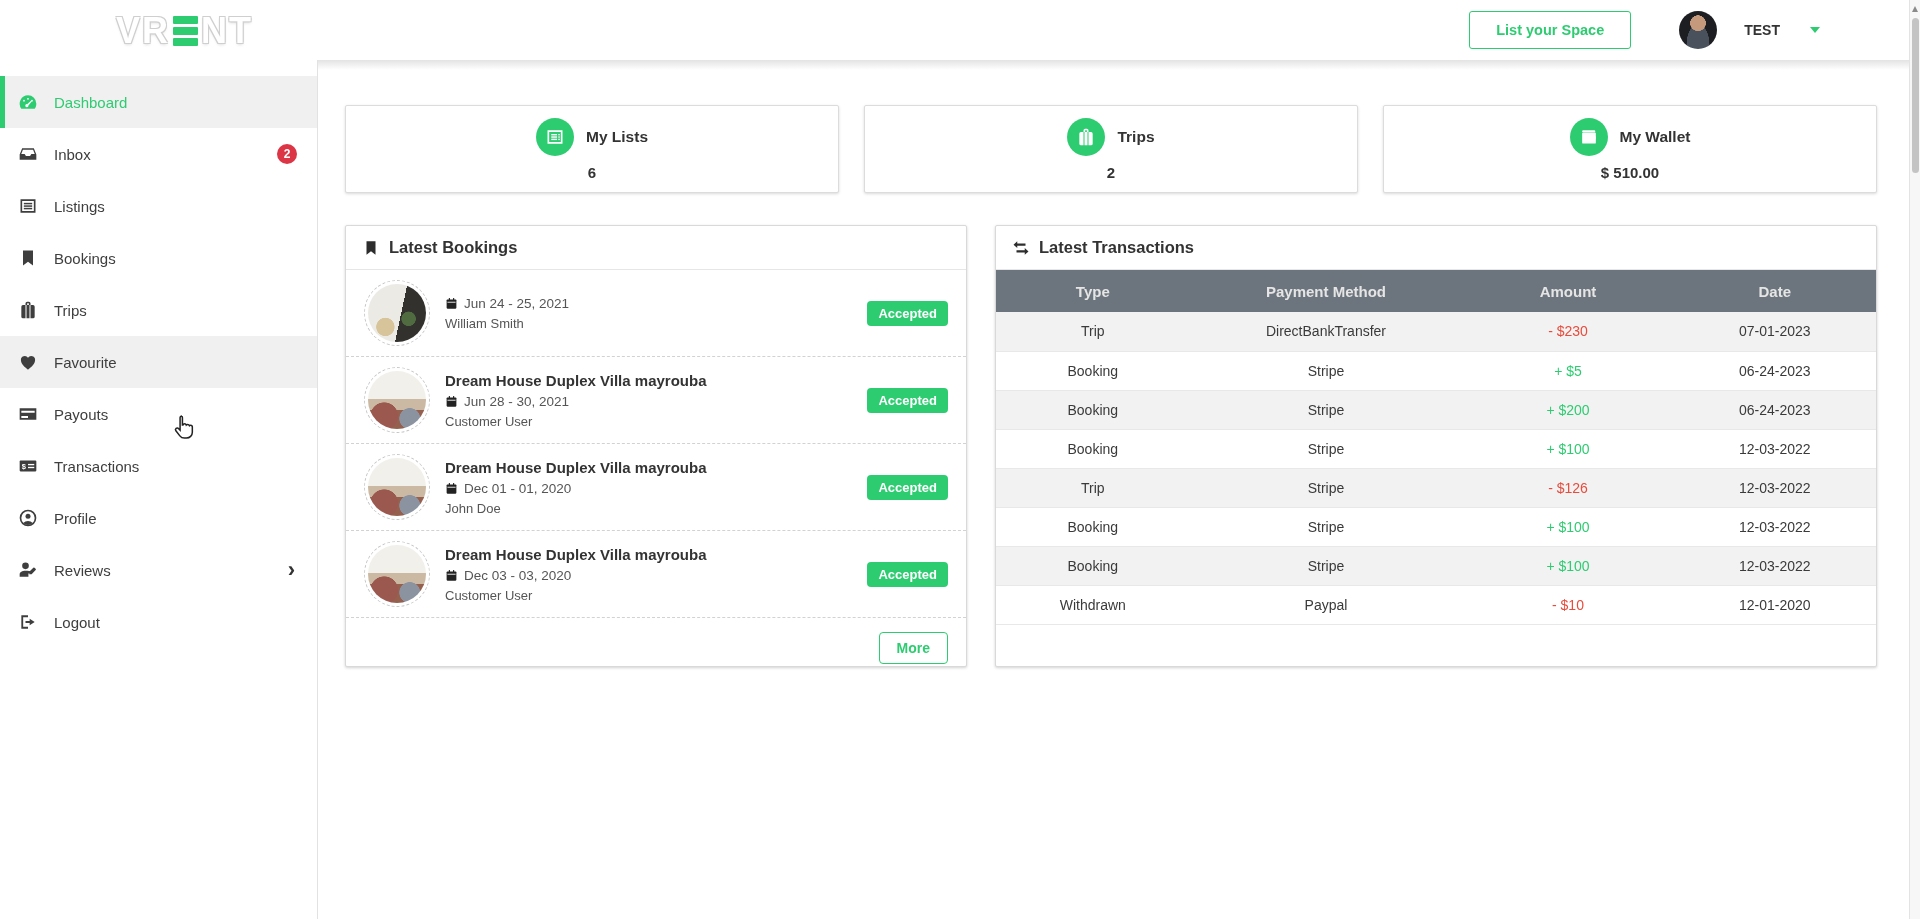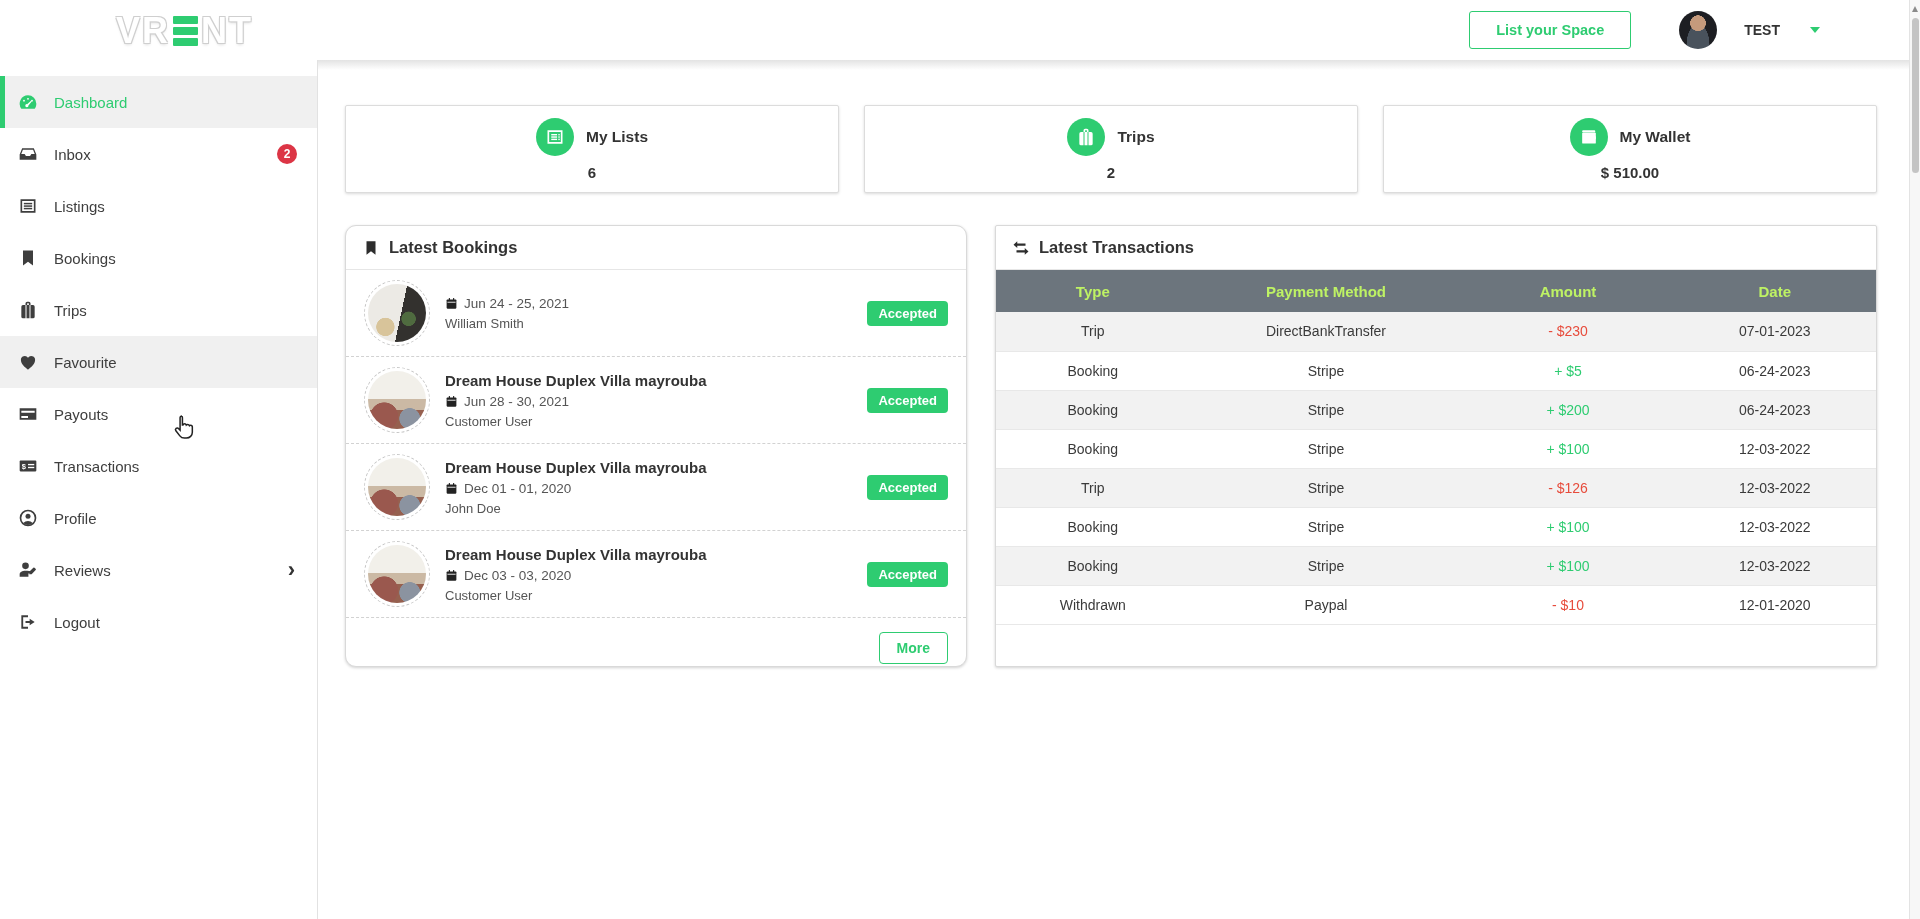--- a/index.html
+++ b/index.html
@@ -48,21 +48,21 @@
   .stat-2 { left:545px; width:494px; }
   .stat-3 { left:1064px; width:494px; }
   .stat-top { display:flex; align-items:center; gap:12px; }
   .stat-circle { width:38px; height:38px; border-radius:50%; background:#2ecc71; color:#fff; display:flex; align-items:center; justify-content:center; }
   .stat-circle svg { width:20px; height:20px; }
   .stat-label { font-weight:bold; font-size:15.5px; color:#333; }
   .stat-value { font-weight:bold; font-size:15px; color:#333; margin-top:8px; }
 
   
   .panel { position:absolute; top:165px; height:442px; background:#fff; border:1px solid #d9d9d9; border-radius:2px; box-shadow:0 1px 3px rgba(0,0,0,.18); }
-  .panel-bookings { left:26px; width:622px;border-radius:11px; }
+  .panel-bookings { left:26px; width:622px; }
   .panel-transactions { left:676px; width:882px; }
   .panel-head { display:flex; align-items:center; gap:9px; padding:12px 16px; border-bottom:1px solid #e6e6e6; font-weight:bold; font-size:16.5px; color:#333; }
   .panel-head svg { width:18px; height:18px; }
 
   
   .b-item { display:flex; align-items:center; height:87px; padding:0 18px; border-bottom:1px dashed #d2d2d2; cursor:pointer; }
   .thumb { width:66px; height:66px; border:1px dashed #c6c6c6; border-radius:50%; padding:3px; margin-right:15px; flex:none; }
   .photo { width:100%; height:100%; border-radius:50%; }
   .photo-a { background: radial-gradient(circle at 70% 60%, #4f6b3f 0 13%, rgba(0,0,0,0) 14%),
                         radial-gradient(circle at 30% 74%, #d8c49a 0 15%, rgba(0,0,0,0) 16%),
@@ -74,21 +74,21 @@
   .b-title { font-weight:bold; font-size:15px; color:#333; margin-bottom:5px; }
   .b-date { display:flex; align-items:center; gap:6px; font-size:13.5px; color:#555; }
   .b-date svg { width:13px; height:13px; color:#222; }
   .b-guest { font-size:13px; color:#555; margin-top:5px; }
   .badge-accepted { margin-left:auto; background:#2ecc71; color:#fff; font-weight:bold; font-size:13px; padding:5px 11px; border-radius:4px; flex:none; }
   .more-row { display:flex; justify-content:flex-end; padding:14px 18px; }
   .btn-more { border:1px solid #2ecc71; color:#2ecc71; background:#fff; font-weight:bold; font-size:14px; padding:7px 17px; border-radius:4px; cursor:pointer; font-family:inherit; }
 
   
   table.tx { width:100%; border-collapse:collapse; text-align:center; }
-  .tx thead th { background:#6c757d; color:#bef264; font-size:15px; font-weight:bold; height:42px; }
+  .tx thead th { background:#6c757d; color:#e5e5e5; font-size:15px; font-weight:bold; height:42px; }
   .tx td { height:39px; font-size:14px; color:#3a3a3a; border-bottom:1px solid #e8e8e8; }
   .tx tbody tr:nth-child(odd) { background:#f2f2f2; }
   .tx td.neg { color:#e74c3c; }
   .tx td.pos { color:#2ecc71; }
 
   
   .cursor { position:absolute; left:169px; top:413px; width:28px; height:28px; z-index:20; pointer-events:none; }
 </style>
 </head>
 <body>

